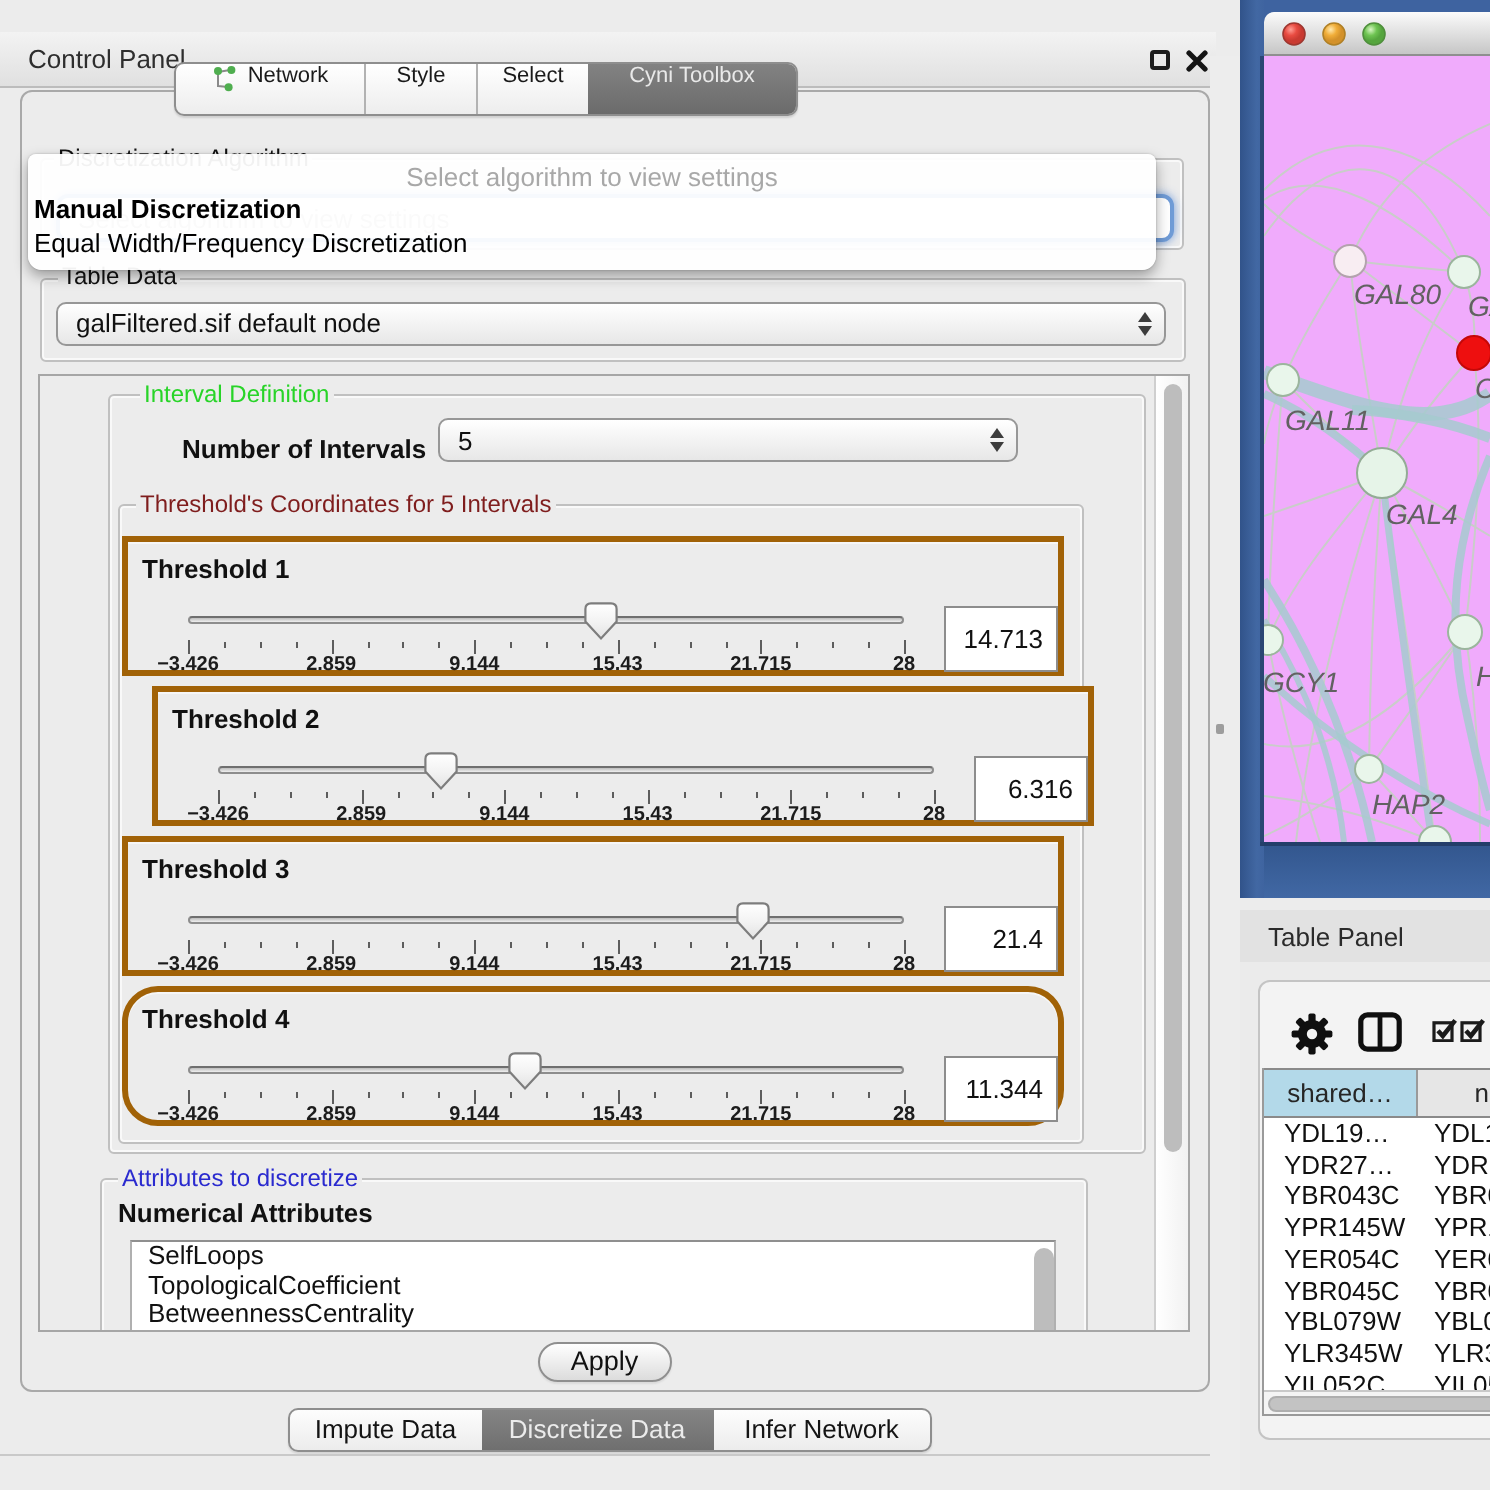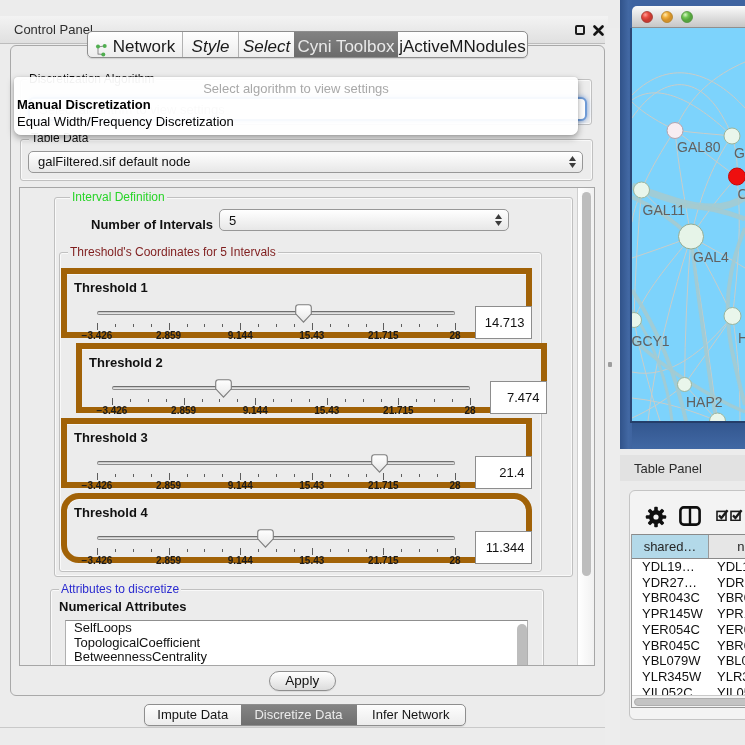--- a/index.html
+++ b/index.html
@@ -12,41 +12,41 @@
   #titlebar{left:0;top:16px;width:608px;height:28px;
     background:linear-gradient(#f3f3f3,#e0e0e0);border-bottom:1px solid #bcbcbc;}
   #win-title{left:14px;top:6px;font-size:13px;color:#2e2e2e;}
   #float-btn{left:575px;top:9px;width:10px;height:10px;border:2px solid #1c1c1c;border-radius:2px;}
   #close-btn{left:593px;top:9px;width:11px;height:11px;}
   #outer-panel{left:10px;top:45px;width:595px;height:651px;box-sizing:border-box;border:1px solid #a9a9a9;
     border-radius:6px;background:#ececec;}
   
   #top-tabs{left:87px;top:31px;height:26.5px;display:flex;border:1px solid #8e8e8e;border-radius:5px;
     background:linear-gradient(#ffffff,#ededed);overflow:hidden;box-shadow:0 1px 1px rgba(0,0,0,.12);}
-  .ttab{display:flex;align-items:flex-end;justify-content:center;font-size:17px;color:#1a1a1a;position:relative;}
-  .ttab.sep{border-left:1px solid #b2b2b2;font-style:italic;}
+  .ttab{display:flex;align-items:flex-start;justify-content:center;font-size:11px;color:#1a1a1a;position:relative;}
+  .ttab.sep{border-left:1px solid #b2b2b2;}
   .ttab.sel{background:linear-gradient(#828282,#6b6b6b);color:#e9e9e9;border-left:none;}
   .ttab .nicon{margin-right:5px;margin-top:1px;}
   
   .groupbox{border:1px solid #c0c0c0;border-radius:3px;box-shadow:inset 0 0 0 1px rgba(255,255,255,.7);}
   .grouplabel{position:absolute;font-size:12px;background:#ececec;padding:0 2px;white-space:nowrap;}
   
   .combo{position:absolute;border:1px solid #979797;border-radius:5px;
     background:linear-gradient(#ffffff,#e7e7e7);display:flex;align-items:center;}
   .combo .cval{font-size:13px;color:#111;margin-left:9px;white-space:nowrap;}
   .combo .arrows{position:absolute;right:6px;top:0;bottom:0;display:flex;flex-direction:column;
     justify-content:center;gap:2px;}
   
   #scrollpanel{left:19px;top:187px;width:576px;height:479px;border:1px solid #a6a6a6;
     background:#ececec;overflow:hidden;}
   #vtrack{right:0;top:0;width:17px;height:100%;background:linear-gradient(to right,#ffffff,#f1f1f1);
     border-left:1px solid #cfcfcf;}
   #vthumb{left:3.5px;top:4px;width:9px;border-radius:5px;background:#bdbdbd;}
   
-  .thpanel{position:absolute;left:41px;width:471px;height:70px;border:6px solid #a16207;
+  .thpanel{position:absolute;left:41px;width:471px;height:70px;border:3px solid #a16207;
     background:#ececec;box-shadow:inset 0 1px 0 rgba(255,255,255,.55);}
   .thlabel{position:absolute;left:7px;top:6px;font-size:13px;font-weight:bold;color:#111;}
   .thtrack{position:absolute;height:4px;border:1px solid #8d8d8d;border-top-color:#6f6f6f;border-radius:3px;
     background:linear-gradient(#bdbdbd,#efefef);}
   .thvalue{position:absolute;width:56.5px;height:33px;background:#fff;border:1px solid #8d8d8d;
     font-size:13px;color:#111;display:flex;align-items:center;justify-content:flex-end;padding-right:6px;box-sizing:border-box;}
   .tick{position:absolute;width:1px;background:#5d5d5d;}
   .ticklabel{position:absolute;font-size:10px;font-weight:bold;color:#1c1c1c;transform:translateX(-50%);white-space:nowrap;}
   .thumb{position:absolute;width:17px;height:19px;}
   
@@ -65,21 +65,21 @@
   #popup{left:14px;top:77px;width:564px;height:58px;background:rgba(255,255,255,0.94);
     border-radius:4px 4px 7px 7px;box-shadow:0 3px 7px rgba(0,0,0,0.35),0 0 1px rgba(0,0,0,0.25);}
   .pop-item{position:absolute;left:0;width:100%;height:16px;line-height:16px;font-size:13px;color:#000;}
   
   #gapstrip{left:605px;top:28px;width:15px;height:717px;background:#ededed;}
   #netframe{left:620px;top:0;width:125px;height:449px;background:#3e63a0;}
   #netframe-left{left:620px;top:0;width:12px;height:449px;background:linear-gradient(to right,#31538a,#4268a3 70%,#3f64a0);}
   #netframe-bottom{left:632px;top:423px;width:113px;height:26px;background:linear-gradient(#33578f,#4168a4);}
   #nettitle{left:632px;top:6px;width:113px;height:22px;box-sizing:border-box;background:linear-gradient(#fbfbfb,#c6c6c6);
     border-top-left-radius:5px;border-bottom:1px solid #8f8f8f;}
-  #netcanvas{left:632px;top:28px;width:113px;height:393px;background:#7dd3fc;overflow:hidden;}
+  #netcanvas{left:632px;top:28px;width:113px;height:393px;background:#f0abfc;overflow:hidden;font-style:italic;}
   #canvas-shadow-l{left:630px;top:28px;width:2px;height:393px;background:rgba(25,45,80,.55);}
   #canvas-shadow-b{left:630px;top:421px;width:115px;height:2px;background:rgba(20,38,70,.6);}
   #tp-titlebar{left:620px;top:455px;width:125px;height:26px;background:#e2e2e2;}
   #tp-title{left:14px;top:6px;font-size:13px;color:#2b2b2b;}
   #tp-bg{left:620px;top:481px;width:125px;height:264px;background:#ebebeb;}
   #tp-panel{left:629px;top:490px;width:130px;height:230px;background:#f3f3f3;border:1px solid #c4c4c4;
     border-radius:6px;}
   #tp-table{left:631px;top:534px;width:114px;height:174px;background:#fff;border-left:1px solid #9a9a9a;border-bottom:1px solid #999;overflow:hidden;}
   #tp-header{position:absolute;left:0;top:0;height:24.5px;width:166px;display:flex;border-top:1px solid #8a8a8a;border-bottom:1px solid #8a8a8a;box-sizing:border-box;}
   .tp-h{font-size:13px;color:#262626;display:flex;align-items:center;justify-content:center;box-sizing:border-box;}
@@ -119,23 +119,20 @@
         <span>Network</span>
       </div>
       <div class="ttab sep" style="width: 56px;">
         <span>Style</span>
       </div>
       <div class="ttab sep" style="width: 56px;">
         <span>Select</span>
       </div>
       <div class="ttab sel" style="width: 104px;">
         <span>Cyni Toolbox</span>
-      </div>
-      <div class="ttab" style="width: 129px;">
-        <span>jActiveMNodules</span>
       </div>
     </div>
 
   <div class="abs groupbox" style="left:20px;top:79px;width:572px;height:46px;"></div>
   <div class="grouplabel" style="left:27px;top:72px;color:#111;">Discretization Algorithm</div>
   <div class="combo" style="left:28px;top:97px;width:559px;height:24px;border:2px solid #6f9bd6;
        box-shadow:0 0 5px rgba(90,140,215,.85);border-radius:6px;background:#fff;">
     <span class="cval" style="color:#a9a9a9;">Select algorithm to view settings</span>
   </div>
 
@@ -254,21 +251,21 @@
               <defs>
                 <linearGradient id="thg" x1="0" y1="0" x2="0" y2="1">
                   <stop offset="0" stop-color="#ffffff"></stop>
                   <stop offset="0.55" stop-color="#f2f2f2"></stop>
                   <stop offset="1" stop-color="#e3e3e3"></stop>
                 </linearGradient>
               </defs>
               <path d="M3.5,0.7 L13.5,0.7 Q16.3,0.7 16.3,3.5 L16.3,9.8 L8.5,18.2 L0.7,9.8 L0.7,3.5 Q0.7,0.7 3.5,0.7 Z" fill="url(#thg)" stroke="#7d7d7d" stroke-width="1.1"></path>
             </svg>
           </div>
-          <div class="thvalue" style="left:408px;top:32px;">7.474</div>
+          <div class="thvalue" style="left:408px;top:32px;">6.316</div>
         </div>
         <div class="thpanel" style="top: 230px;">
           <div class="thlabel">Threshold 3</div>
           <div class="thtrack" style="left:30px;top:37px;width:358px;"></div>
           <div class="tick" style="left:30.0px;top:48.5px;height:7px;"></div>
           <div class="tick" style="left:47.9px;top:49.5px;height:3.5px;"></div>
           <div class="tick" style="left:65.8px;top:49.5px;height:3.5px;"></div>
           <div class="tick" style="left:83.7px;top:49.5px;height:3.5px;"></div>
           <div class="tick" style="left:101.6px;top:48.5px;height:7px;"></div>
           <div class="tick" style="left:119.5px;top:49.5px;height:3.5px;"></div>

